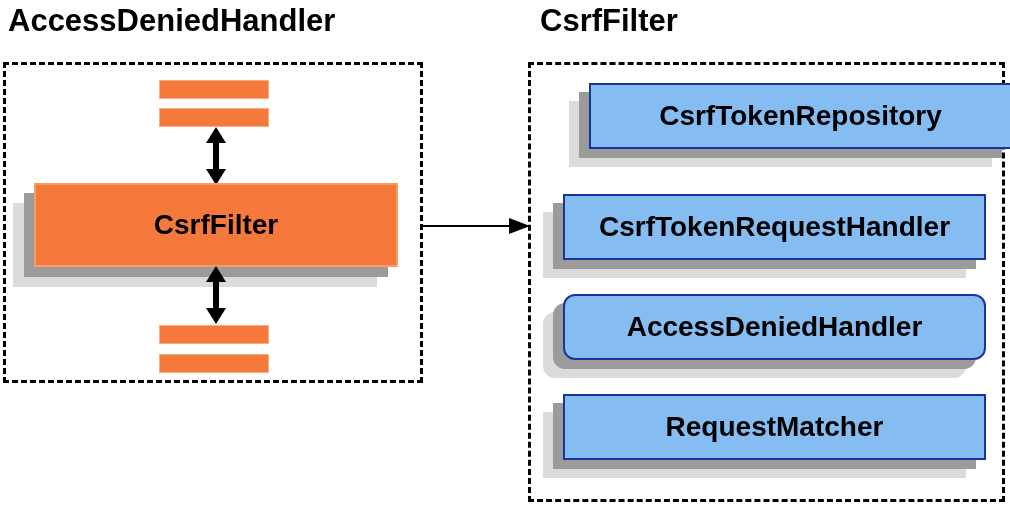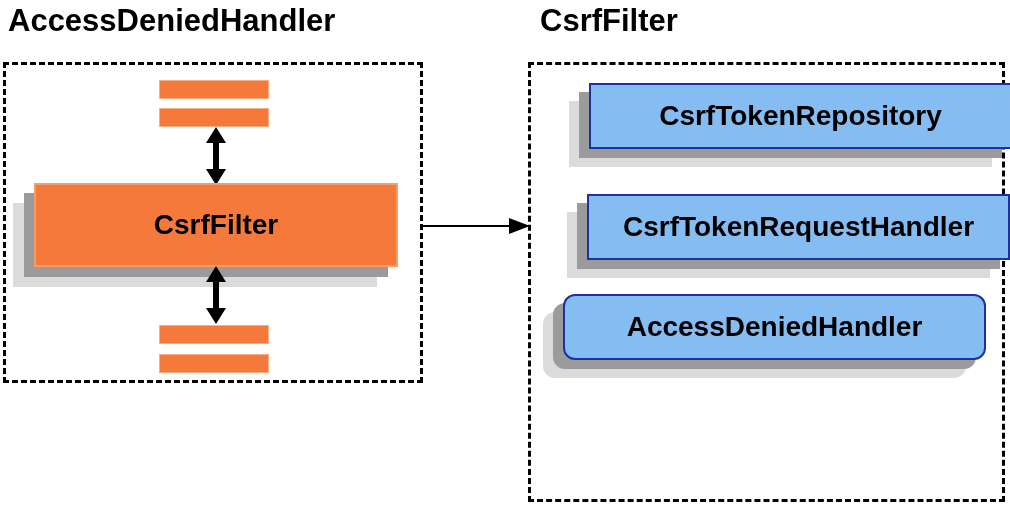--- a/index.html
+++ b/index.html
@@ -97,21 +97,21 @@
     height: 66px;
     background: #85BCF2;
     border: 2px solid #1C339E;
     box-sizing: border-box;
     box-shadow: -10px 9px 0 #9B9B9B, -20px 18px 0 #DBDBDB;
     display: flex;
     align-items: center;
     justify-content: center;
   }
   .comp-1 { top: 18px; margin-left: 26px; }
-  .comp-2 { top: 129px; margin-left: 24px; }
+  .comp-2 { top: 129px; }
   .comp-3 { top: 229px; border-radius: 12px; }
   .comp-4 { top: 329px; }
   .component-box .box-label {
     font-size: 28px;
     font-weight: bold;
     color: #000000;
     white-space: nowrap;
   }
 </style>
 </head>
@@ -159,15 +159,18 @@
     </div>
 
     <div class="component-box comp-2">
       <span class="box-label">CsrfTokenRequestHandler</span>
     </div>
 
     <div class="component-box comp-3">
       <span class="box-label">AccessDeniedHandler</span>
     </div>
 
+    <div class="component-box comp-4">
+      <span class="box-label">RequestMatcher</span>
+    </div>
   </div>
 
 </div>
 
 </body></html>

